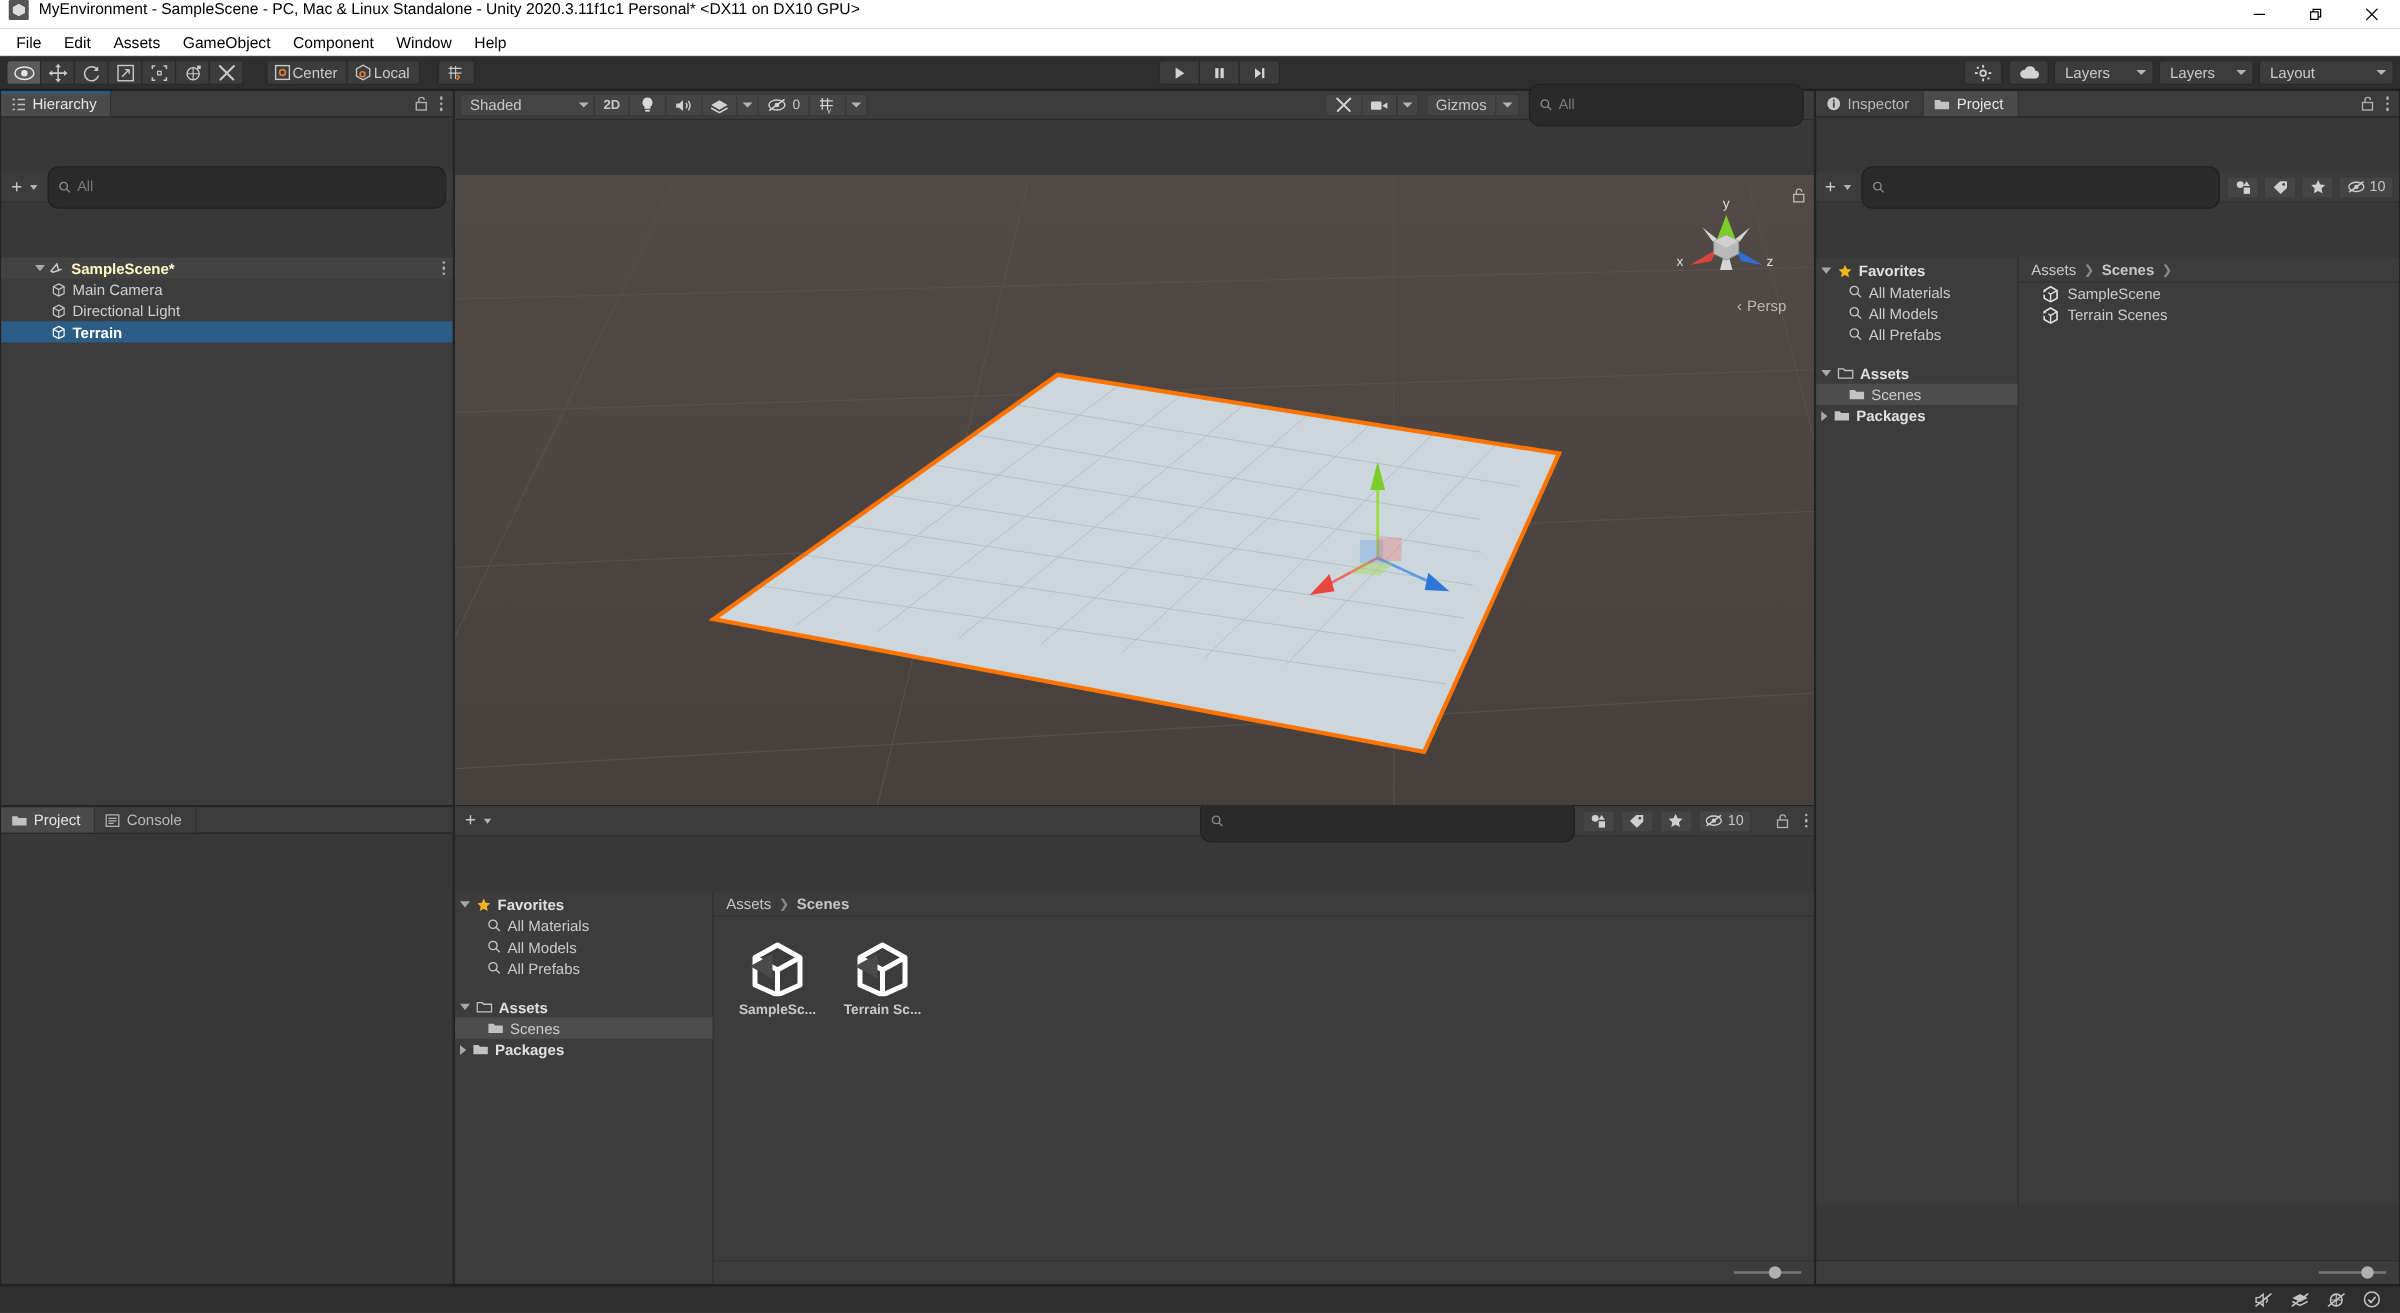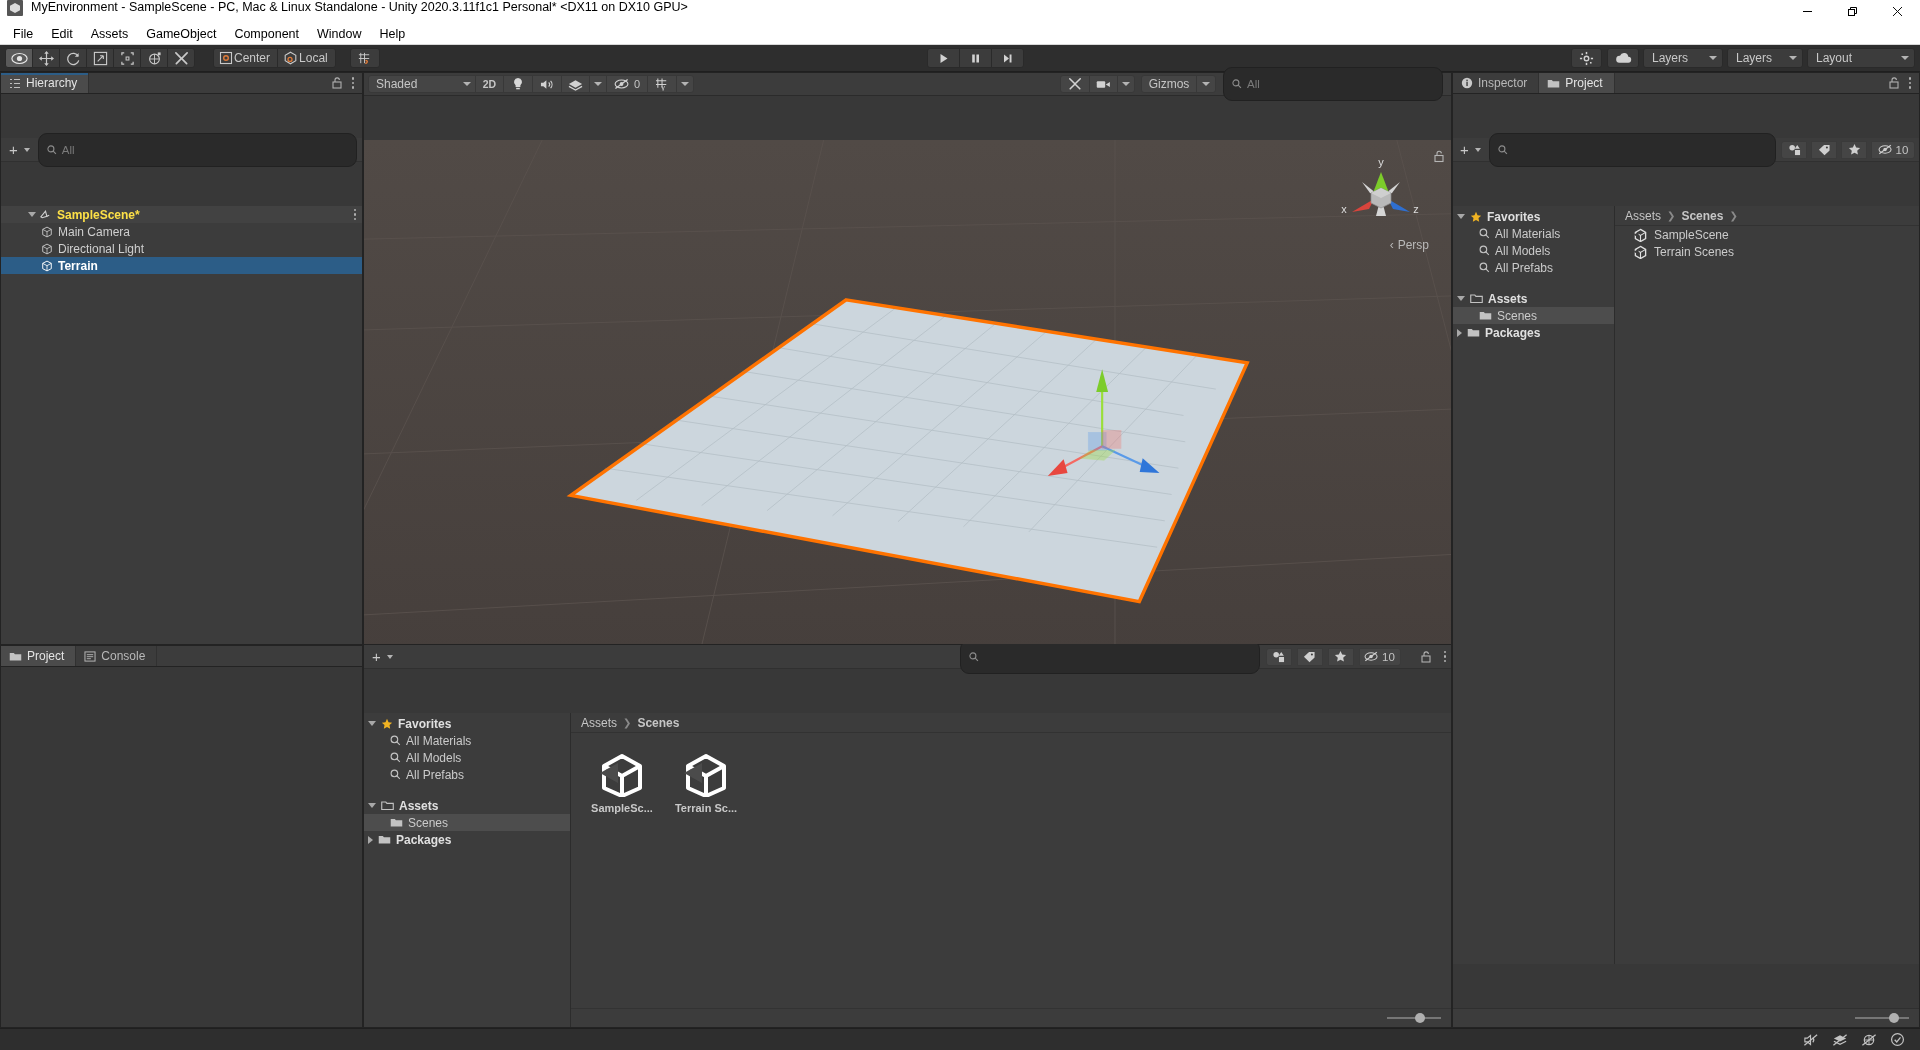--- a/index.html
+++ b/index.html
@@ -95,21 +95,21 @@
 
   
   .h-toolrow { height:24px; background:#3c3c3c; display:flex; align-items:center; padding:0 5px; gap:5px; flex:0 0 24px; border-bottom:1px solid #303030;}
   .plusbtn { display:flex; align-items:center; gap:2px; color:#c8c8c8; font-size:15px; padding:0 3px; }
   .searchbox {
     flex:1; height:33px; background:#2a2a2a; border:1px solid #212121; border-radius:9px;
     display:flex; align-items:center; padding:16px 8px; gap:5px; color:#7a7a7a; font-size:11.5px;
   }
   .h-list { flex:1; overflow:hidden; background:#3c3c3c; }
   .h-row { height:17px; display:flex; align-items:center; font-size:12px; color:#cfcfcf; padding-right:6px; }
-  .h-row.scene { background:#424242; font-weight:bold; color:#fde047; }
+  .h-row.scene { background:#424242; font-weight:bold; color:#fef9c3; }
   .h-row.selected { background:#2c5d87; color:#fff; }
   .h-arrow { width:13px; display:flex; align-items:center; justify-content:center; }
   .tri-d { width:0;height:0;border-left:4.5px solid transparent;border-right:4.5px solid transparent;border-top:5px solid #a8a8a8; }
   .tri-r { width:0;height:0;border-top:4.5px solid transparent;border-bottom:4.5px solid transparent;border-left:5px solid #a8a8a8; }
 
   
   .scene-toolbar { height:23px; background:#3c3c3c; display:flex; align-items:center; padding:0 4px; gap:0; flex:0 0 23px; border-bottom:1px solid #2b2b2b;}
   .sbtn { height:18px; background:#454545; border:1px solid #383838; display:flex; align-items:center; justify-content:center; padding:0 6px; color:#c6c6c6; margin-right:-1px; font-size:11px;}
   .shaded-dd { width:108px; justify-content:space-between; padding:0 4px 0 7px; }
   .viewport { flex:1; position:relative; overflow:hidden; background:#4b4441; min-height:0; }

